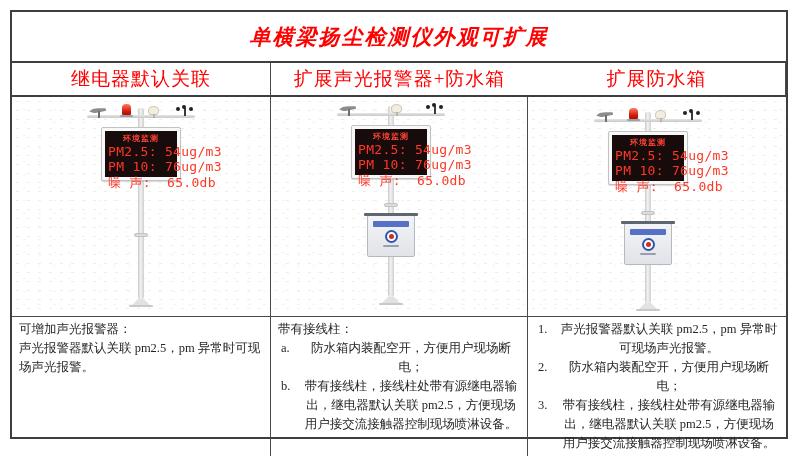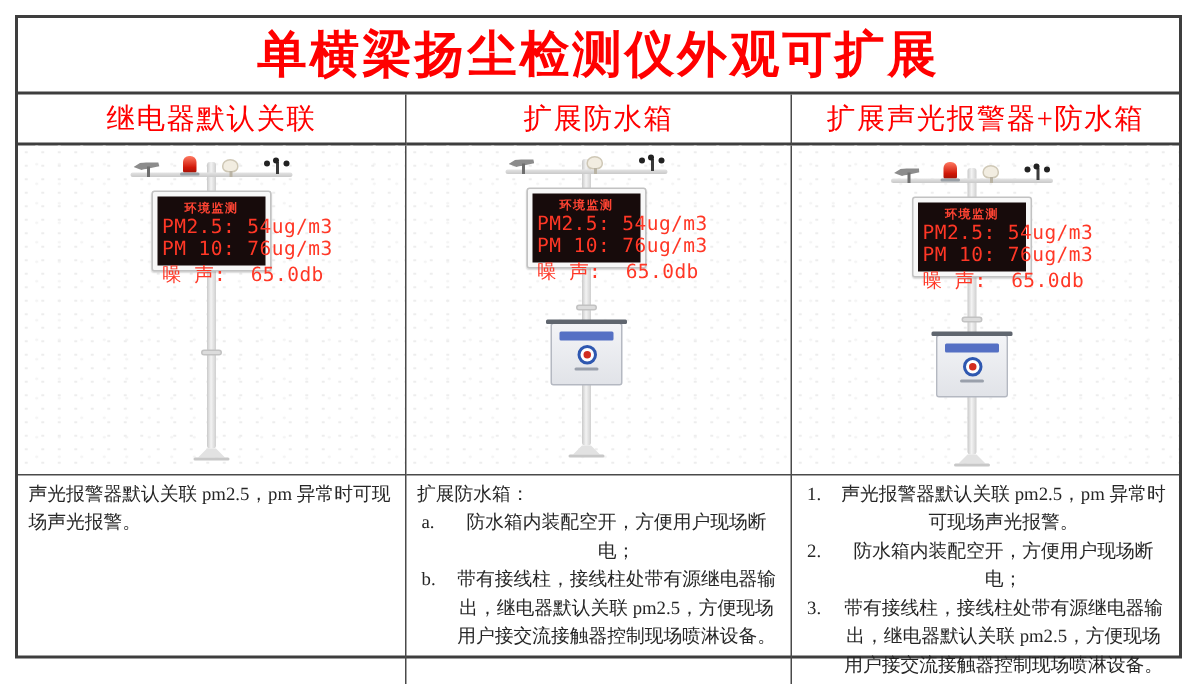--- a/index.html
+++ b/index.html
@@ -11,22 +11,22 @@
     position:absolute;left:10px;top:10px;width:778px;height:429px;
     border:2px solid #3e3e3e;box-sizing:border-box;
     display:grid;
     grid-template-columns:259px 257px 1fr;
     grid-template-rows:51px 34px 219px 1fr;
     background:#fff;
   }
   .title-row{
     grid-column:1 / span 3;
     border-bottom:2px solid #3e3e3e;
-    color:#ff0000;font-weight:bold;font-size:33px;letter-spacing:2px;
-    display:flex;align-items:center;justify-content:center;
+    color:#ff0000;font-weight:bold;font-size:21px;letter-spacing:2px;
+    display:flex;align-items:center;justify-content:center;font-style:italic;
   }
   .hcell{
     border-bottom:2px solid #3e3e3e;border-right:1px solid #4a4a4a;
     color:#ff0000;font-size:19px;letter-spacing:1px;
     display:flex;align-items:center;justify-content:center;
     box-sizing:border-box;
   }
   .hcell.last{border-right:none;}
   .img-cell{
     border-right:1px solid #4a4a4a;box-sizing:border-box;position:relative;
@@ -136,22 +136,22 @@
   .base::after{content:"";position:absolute;left:0;bottom:0;width:24px;height:2px;background:#c8c8c8;border-radius:1px;}
 </style>
 </head>
 <body>
 
 <div class="doc-table">
 
   <div class="title-row">单横梁扬尘检测仪外观可扩展</div>
 
   <div class="hcell">继电器默认关联</div>
+  <div class="hcell last">扩展声光报警器+防水箱</div>
   <div class="hcell">扩展防水箱</div>
-  <div class="hcell last">扩展声光报警器+防水箱</div>
 
   <div class="img-cell">
     <div class="device d1">
       <div class="pole"></div>
       <div class="beam"></div>
       <div class="vane"></div>
       <div class="beacon"></div>
       <div class="dome"></div>
       <div class="anemo"></div>
       <div class="display">
@@ -214,25 +214,26 @@
         <div class="wbox-lid"></div>
         <div class="wbox-strip"></div>
         <div class="wbox-logo"></div>
         <div class="wbox-foot"></div>
       </div>
       <div class="base"></div>
     </div>
   </div>
 
   <div class="note-cell">
+    <p class="note-intro">可增加声光报警器：</p>
     <p class="note-par">声光报警器默认关联 pm2.5，pm 异常时可现场声光报警。</p>
   </div>
 
   <div class="note-cell">
-    <p class="note-intro">扩展防水箱：</p>
+    <p class="note-intro">带有接线柱：</p>
     <div class="note-item">
       <span class="marker">a.</span>
       <span class="itext">防水箱内装配空开，方便用户现场断电；</span>
     </div>
     <div class="note-item">
       <span class="marker">b.</span>
       <span class="itext">带有接线柱，接线柱处带有源继电器输出，继电器默认关联 pm2.5，方便现场用户接交流接触器控制现场喷淋设备。</span>
     </div>
   </div>
 

